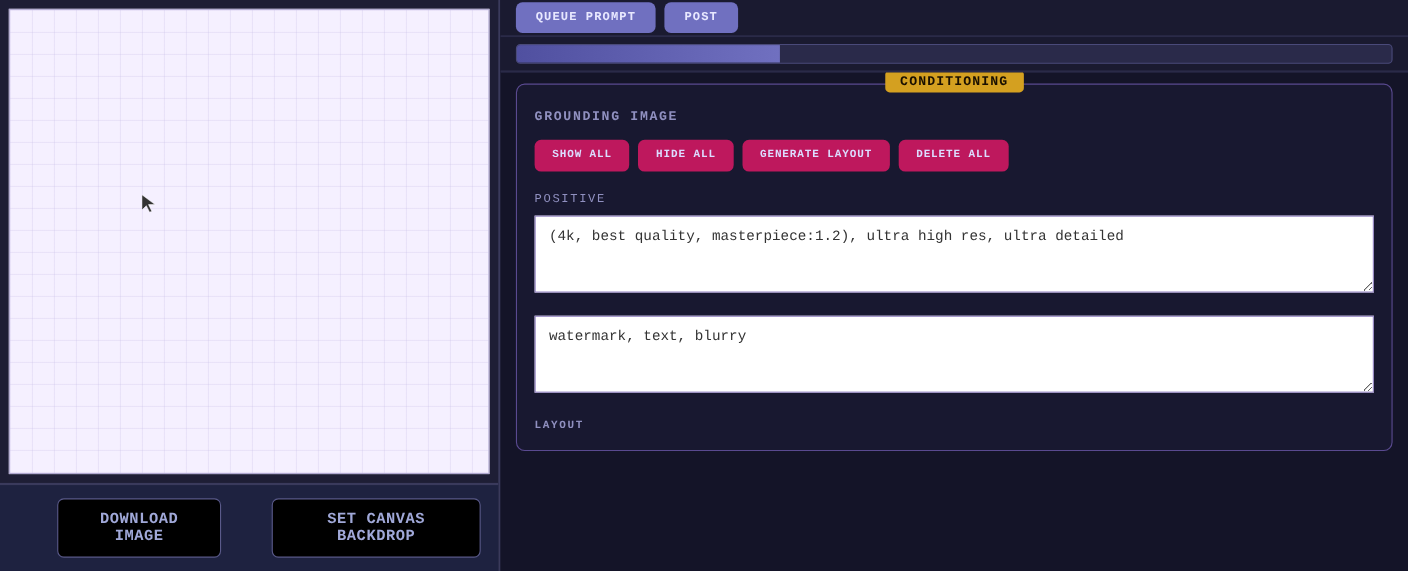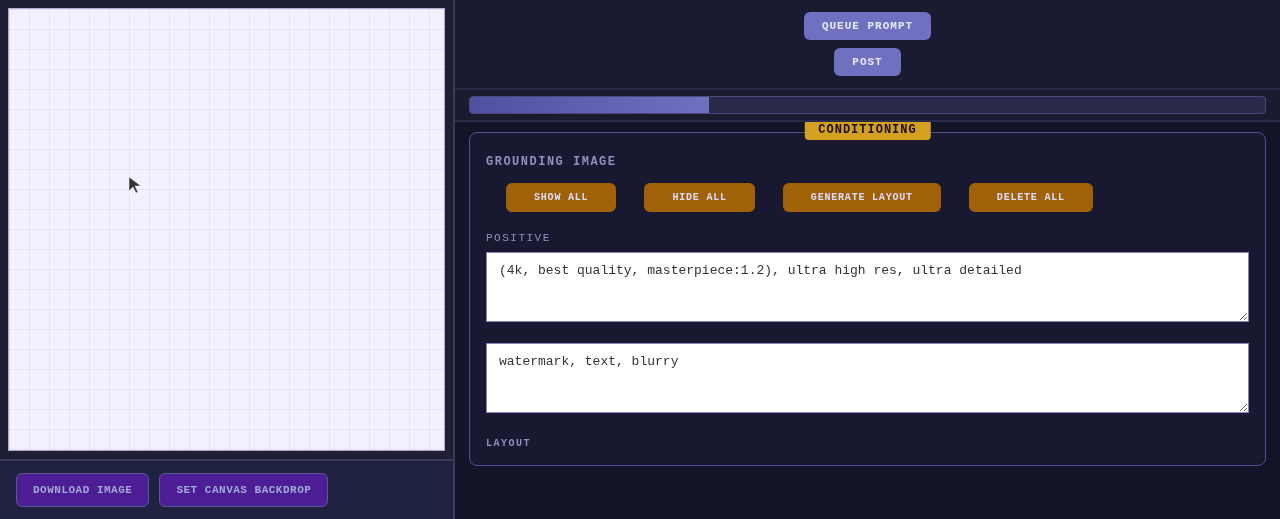--- a/index.html
+++ b/index.html
@@ -45,49 +45,49 @@
 
     .bottom-buttons {
       display: flex;
       gap: 10px;
       padding: 12px 16px;
       background: #1e2240;
       border-top: 2px solid #3a3a5c;
     }
 
     .btn-dark {
-      background: #4c1d95;
+      background: #000000;
       color: #a0a8d8;
       border: 1.5px solid #5a5a8a;
       border-radius: 6px;
       padding: 10px 16px;
       font-family: 'Courier New', monospace;
-      font-size: 11px;
+      font-size: 14px;
       font-weight: bold;
       letter-spacing: 0.5px;
       cursor: pointer;
       text-transform: uppercase;
+      margin-left: 36px;
     }
 
     
     .right-panel {
       flex: 1;
       background: #141428;
       display: flex;
       flex-direction: column;
     }
 
     .top-bar {
       display: flex;
       align-items: center;
       gap: 8px;
-      padding: 12px 14px;
+      padding: 2px 14px;
       background: #1a1a30;
       border-bottom: 2px solid #2a2a48;
-      flex-direction: column;
     }
 
     .btn-action {
       background: #7070c0;
       color: #e8e8ff;
       border: none;
       border-radius: 6px;
       padding: 8px 18px;
       font-family: 'Courier New', monospace;
       font-size: 11px;
@@ -156,32 +156,31 @@
     }
 
     .grounding-buttons {
       display: flex;
       gap: 8px;
       flex-wrap: wrap;
       margin-bottom: 20px;
     }
 
     .btn-grounding {
-      background: #a16207;
+      background: #be185d;
       color: #dcdcff;
       border: none;
       border-radius: 6px;
-      padding: 9px 28px;
+      padding: 9px 16px;
       font-family: 'Courier New', monospace;
       font-size: 10px;
       font-weight: bold;
       letter-spacing: 0.8px;
       cursor: pointer;
       text-transform: uppercase;
-      margin-left: 20px;
     }
 
     .field-label {
       color: #9090c0;
       font-size: 11px;
       font-weight: normal;
       letter-spacing: 1.5px;
       margin-bottom: 8px;
       text-transform: uppercase;
     }

